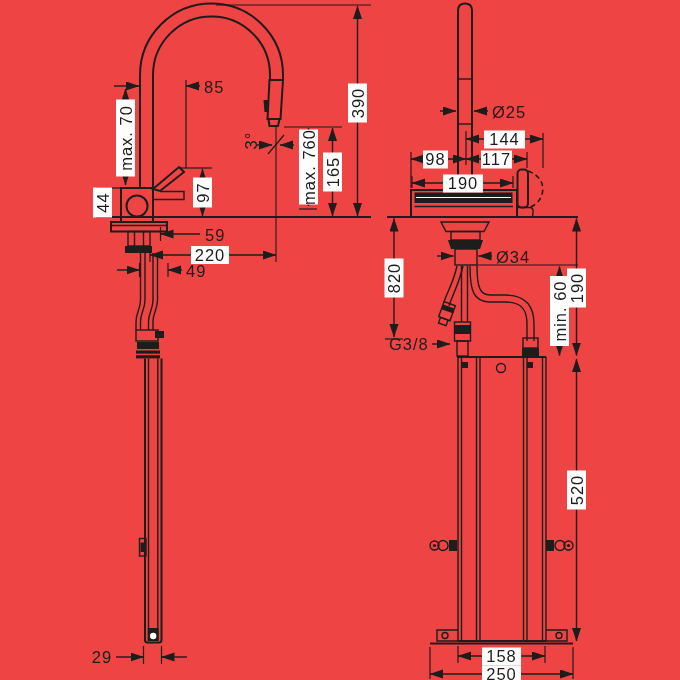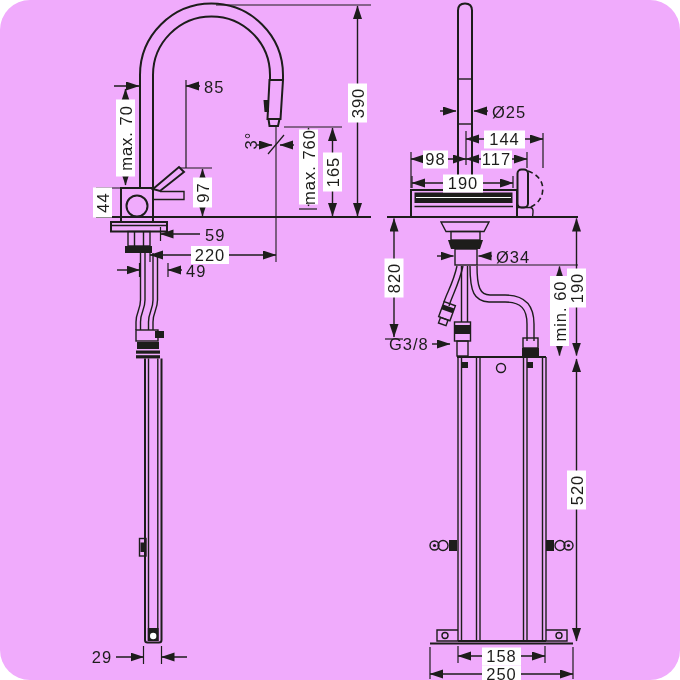--- a/index.html
+++ b/index.html
@@ -1,16 +1,16 @@
 <!DOCTYPE html>
 <html><head>
 <meta charset="utf-8">
 <style>
   html,body{margin:0;padding:0;background:#fff;}
-  .stage{width:680px;height:680px;background:#f0abfc;position:relative;overflow:hidden;border-radius:30px;}
+  .stage{width:680px;height:680px;background:#ef4444;position:relative;overflow:hidden;}
   svg text{font-family:"Liberation Sans",sans-serif;font-size:16.5px;fill:#1d1d1b;letter-spacing:1px;}
   .part{stroke:#1d1d1b;stroke-width:2;fill:none;stroke-linecap:butt;}
   .partThin{stroke:#1d1d1b;stroke-width:1.4;fill:none;}
   .fillDark{fill:#1d1d1b;stroke:none;}
   .dim{stroke:#1d1d1b;stroke-width:1.4;fill:none;marker-start:url(#ah);marker-end:url(#ah);}
   .dimE{stroke:#1d1d1b;stroke-width:1.4;fill:none;marker-end:url(#ah);}
   .dimS{stroke:#1d1d1b;stroke-width:1.4;fill:none;marker-start:url(#ah);}
   .ext{stroke:#1d1d1b;stroke-width:1.2;fill:none;}
   .ctr{stroke:#1d1d1b;stroke-width:1.1;fill:none;}
   .dash{stroke:#1d1d1b;stroke-width:1.6;fill:none;stroke-dasharray:5 3.5;}

